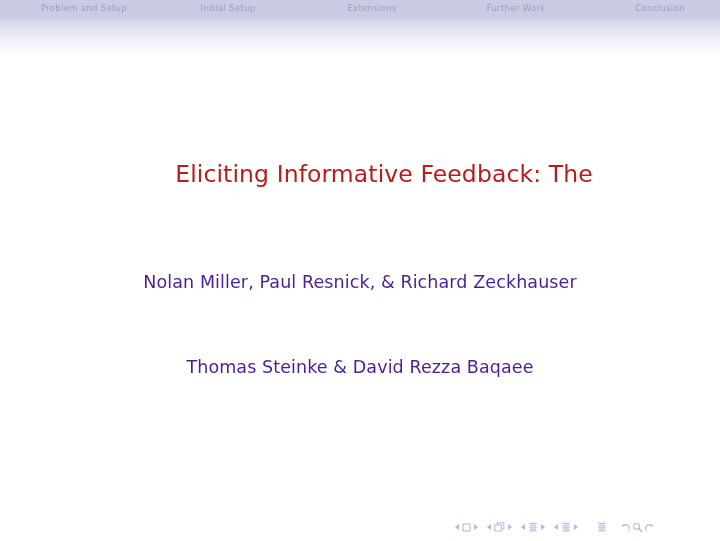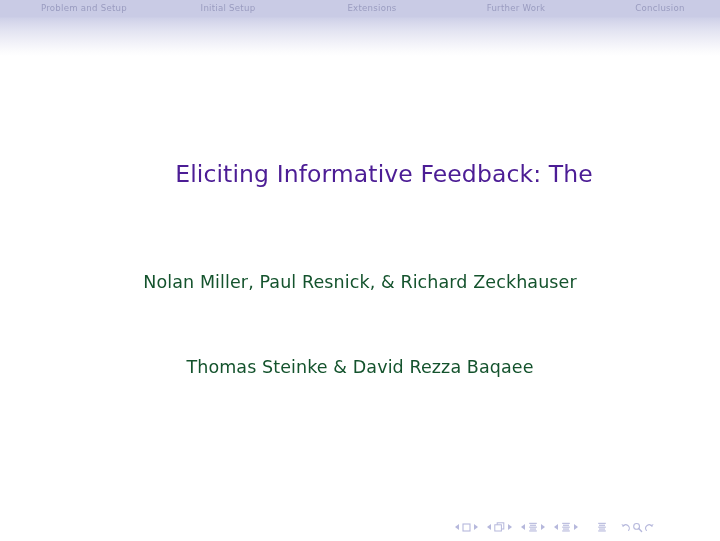--- a/index.html
+++ b/index.html
@@ -68,38 +68,38 @@
   .title-block {
     position: absolute;
     top: 101px;
     left: 0;
     width: 720px;
     text-align: center;
   }
   .title-line {
     font-family: "DejaVu Sans", sans-serif;
     font-size: 23.5px;
-    color: #4c1d95;
+    color: #b91c1c;
     line-height: 35px;
     letter-spacing: 0.1px;
     white-space: nowrap;
     padding-left: 48px;
   }
 
   .author-block {
     position: absolute;
     top: 214px;
     left: 0;
     width: 720px;
     text-align: center;
   }
   .author-line {
     font-family: "DejaVu Sans", sans-serif;
     font-size: 17.5px;
-    color: #14532d;
+    color: #4c1d95;
     line-height: 24px;
     letter-spacing: 0.1px;
     white-space: nowrap;
   }
   .author-line.secondary {
     margin-top: 61px;
   }
 
   
   .navsym {

